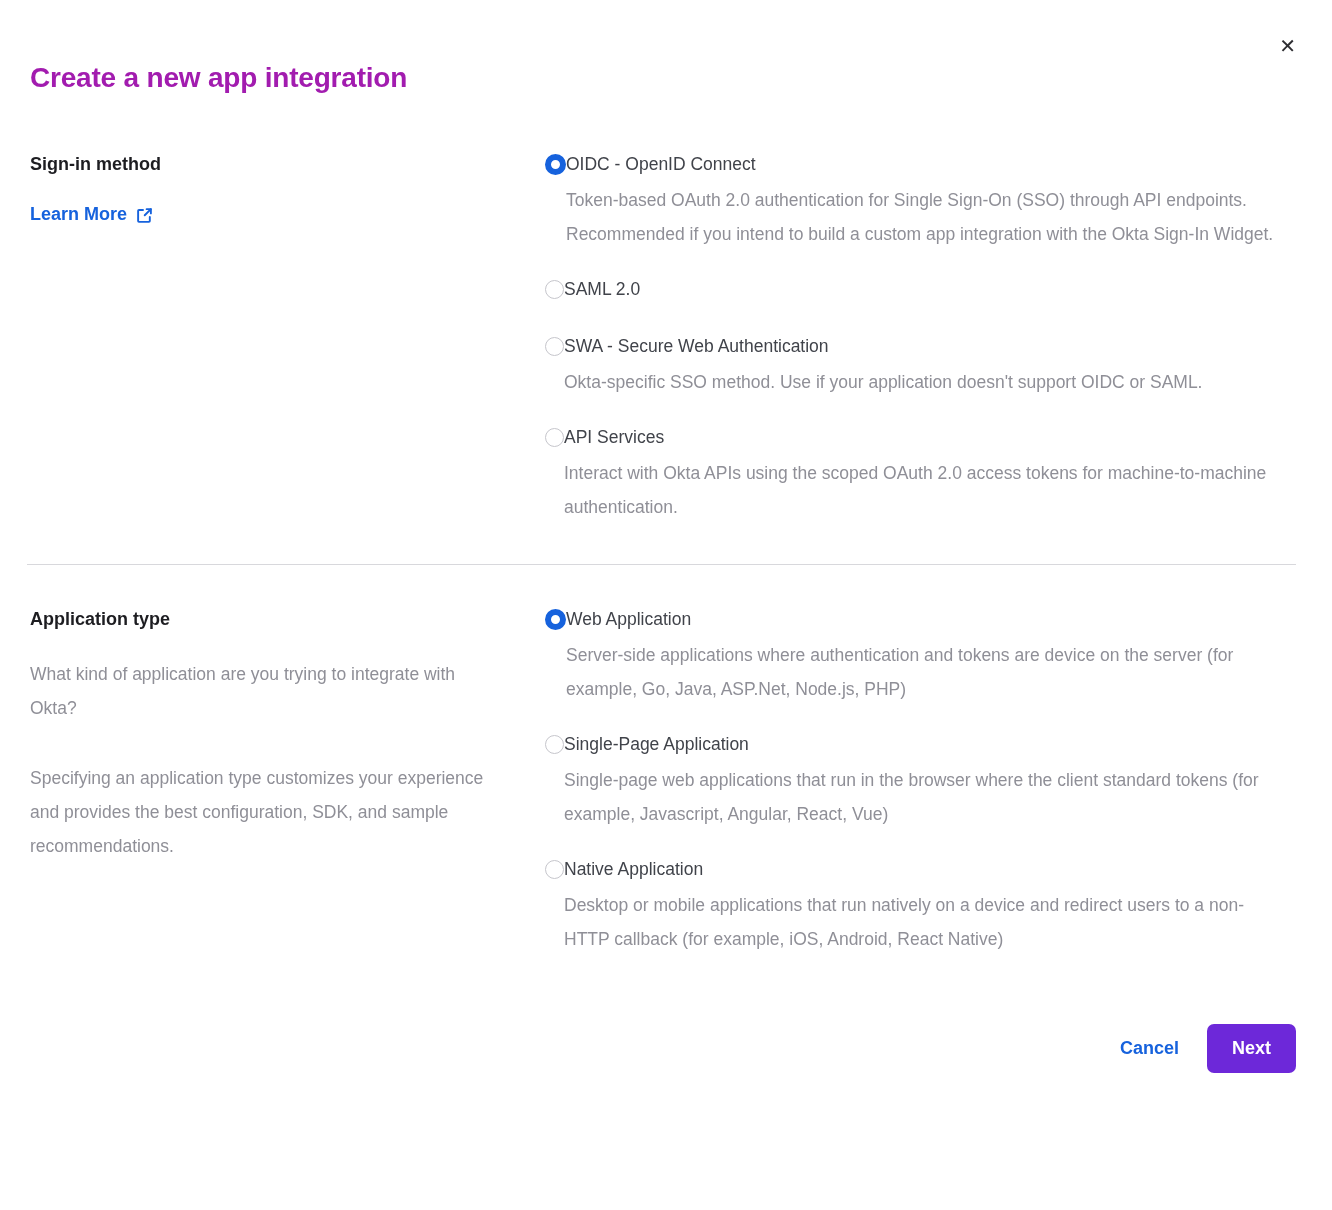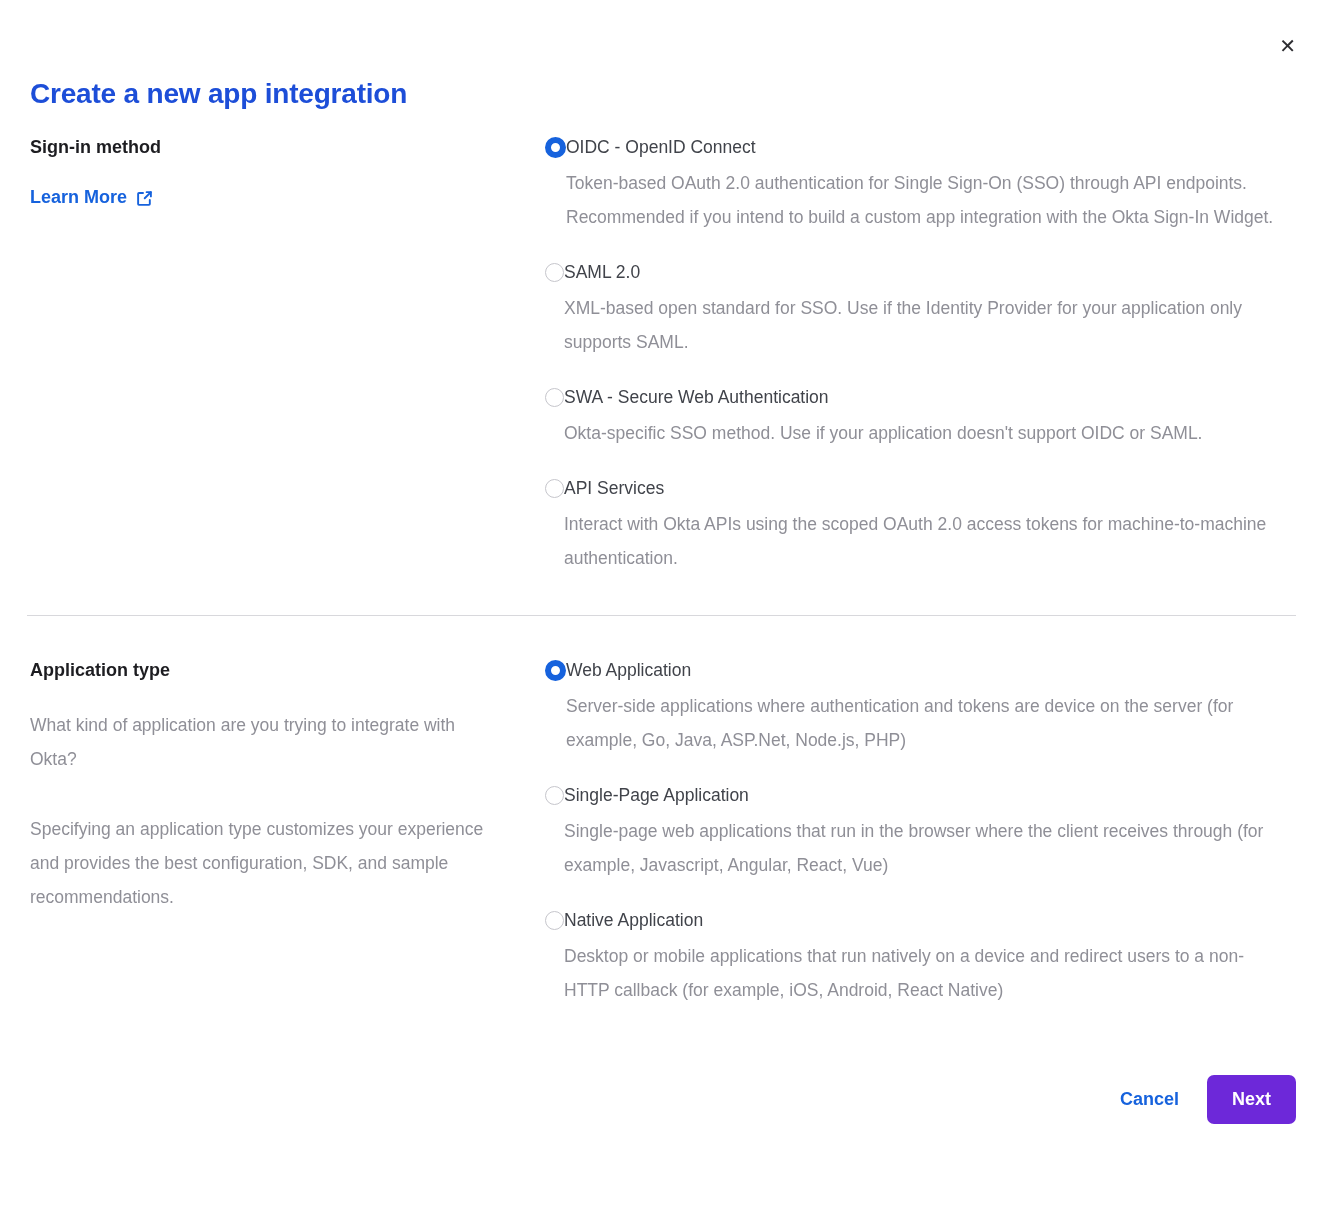--- a/index.html
+++ b/index.html
@@ -14,29 +14,29 @@
   .dialog { padding: 0 36px 0 30px; position: relative; width: 100%; height: 100%; }
 
   .close-btn {
     position: absolute; top: 36px; right: 36px;
     background: none; border: none; cursor: pointer;
     font-size: 20px; line-height: 20px; color: #2d2d31;
     font-family: "Liberation Sans", sans-serif;
   }
 
   h1.dialog-title {
-    padding-top: 76px;
+    padding-top: 60px;
     font-size: 28px; line-height: 36px; font-weight: 700;
-    letter-spacing: -0.2px; color: #1d4ed8;
+    letter-spacing: -0.2px; color: #a21caf;
   }
 
   .section-row {
     display: grid;
     grid-template-columns: 515px 1fr;
-    margin-top: 23px;
+    margin-top: 56px;
   }
   .left-col h2 {
     font-size: 18px; font-weight: 700; color: #1d1d21; line-height: 24px;
   }
   .learn-more {
     margin-top: 28px;
     display: inline-flex; align-items: center; gap: 9px;
     color: #1662dd; font-weight: 700; font-size: 18px;
     text-decoration: none; cursor: pointer;
   }
@@ -127,21 +127,20 @@
         <span class="opt-text">
           <span class="opt-label">OIDC - OpenID Connect</span>
           <span class="opt-desc">Token-based OAuth 2.0 authentication for Single Sign-On (SSO) through API endpoints. Recommended if you intend to build a custom app integration with the Okta Sign-In Widget.</span>
         </span>
       </label>
 
       <label class="option">
         <span class="radio"></span>
         <span class="opt-text">
           <span class="opt-label">SAML 2.0</span>
-          <span class="opt-desc">XML-based open standard for SSO. Use if the Identity Provider for your application only supports SAML.</span>
         </span>
       </label>
 
       <label class="option">
         <span class="radio"></span>
         <span class="opt-text">
           <span class="opt-label">SWA - Secure Web Authentication</span>
           <span class="opt-desc">Okta-specific SSO method. Use if your application doesn't support OIDC or SAML.</span>
         </span>
       </label>
@@ -172,21 +171,21 @@
         <span class="opt-text">
           <span class="opt-label">Web Application</span>
           <span class="opt-desc">Server-side applications where authentication and tokens are device on the server (for example, Go, Java, ASP.Net, Node.js, PHP)</span>
         </span>
       </label>
 
       <label class="option">
         <span class="radio"></span>
         <span class="opt-text">
           <span class="opt-label">Single-Page Application</span>
-          <span class="opt-desc">Single-page web applications that run in the browser where the client receives through (for example, Javascript, Angular, React, Vue)</span>
+          <span class="opt-desc">Single-page web applications that run in the browser where the client standard tokens (for example, Javascript, Angular, React, Vue)</span>
         </span>
       </label>
 
       <label class="option">
         <span class="radio"></span>
         <span class="opt-text">
           <span class="opt-label">Native Application</span>
           <span class="opt-desc">Desktop or mobile applications that run natively on a device and redirect users to a non-HTTP callback (for example, iOS, Android, React Native)</span>
         </span>
       </label>

